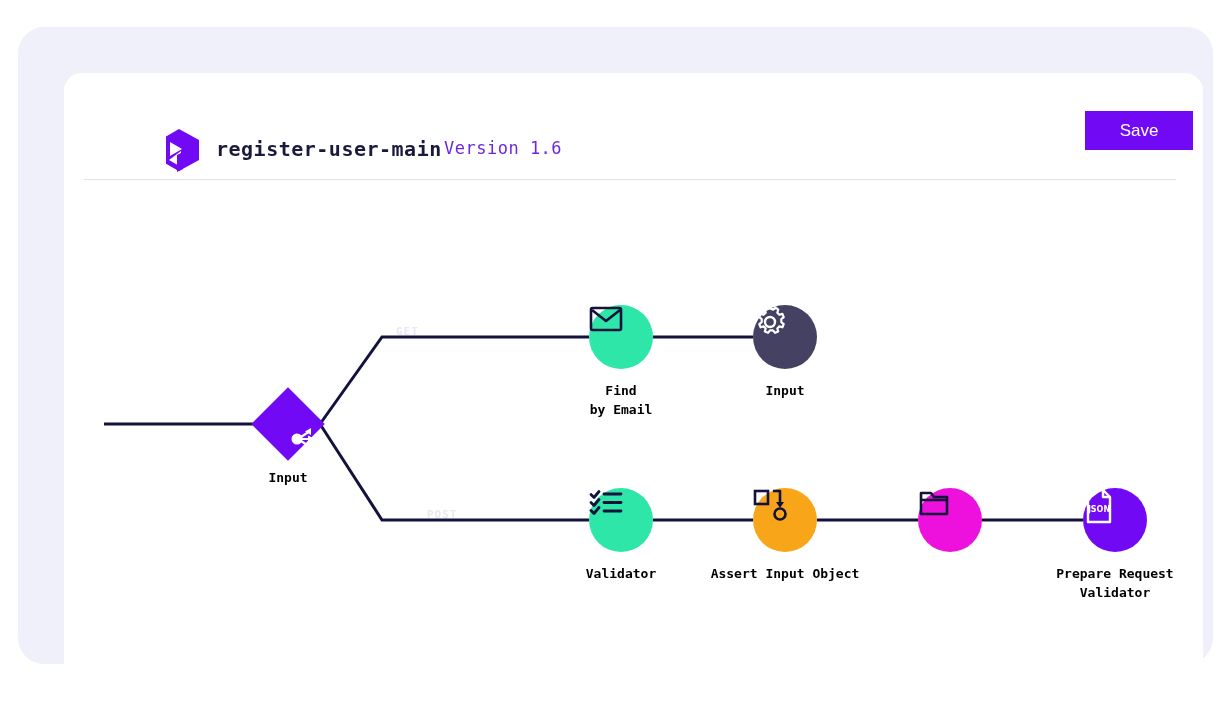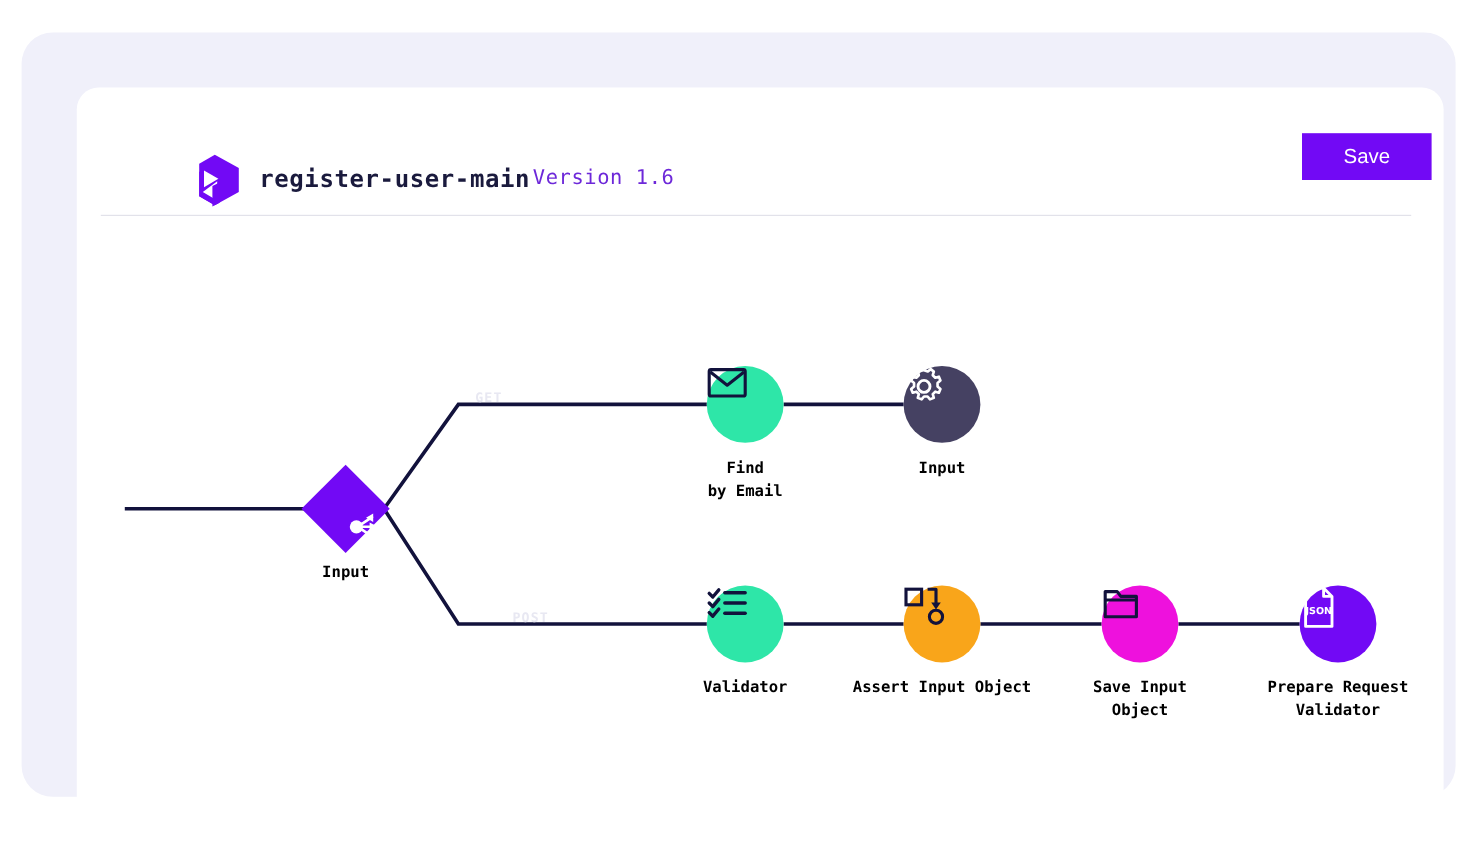--- a/index.html
+++ b/index.html
@@ -216,22 +216,20 @@
       <div class="node-label" style="left:636px;top:371px;width:170px;">Assert Input Object</div>
 
       <div class="node" style="left:854px;top:295px;background:#ee11dd;">
         <span>
           <svg width="34" height="30" viewBox="0 0 34 30">
             <path d="M3 26 L3 5 L13 5 L16 9 L29 9 L29 26 Z" fill="none" stroke="#12123c" stroke-width="2.6" stroke-linejoin="round"></path>
             <path d="M3 12 L29 12" stroke="#12123c" stroke-width="2.6"></path>
           </svg>
         </span>
       </div>
-      <div class="node-label" style="left:811px;top:371px;width:150px;">Save Input
-Object</div>
 
       <div class="node" style="left:1019px;top:295px;background:#7209f5;text-decoration:underline;">
         <span>
           <svg width="32" height="36" viewBox="0 0 32 36">
             <path d="M5 2 L20 2 L27 9 L27 34 L5 34 Z" fill="none" stroke="#ffffff" stroke-width="2.4" stroke-linejoin="round"></path>
             <path d="M20 2 L20 9 L27 9" fill="none" stroke="#ffffff" stroke-width="2.4" stroke-linejoin="round"></path>
             <text class="json-text" x="16" y="24" text-anchor="middle">JSON</text>
           </svg>
         </span>
       </div>

